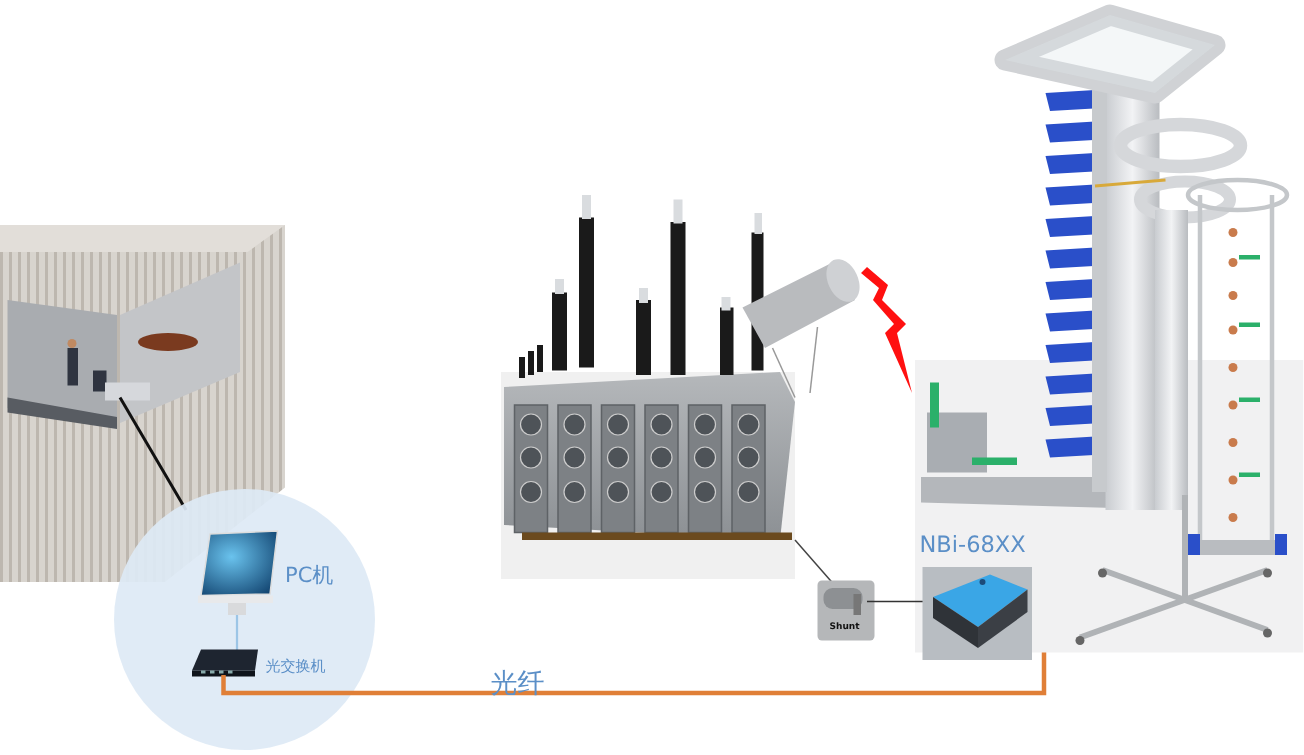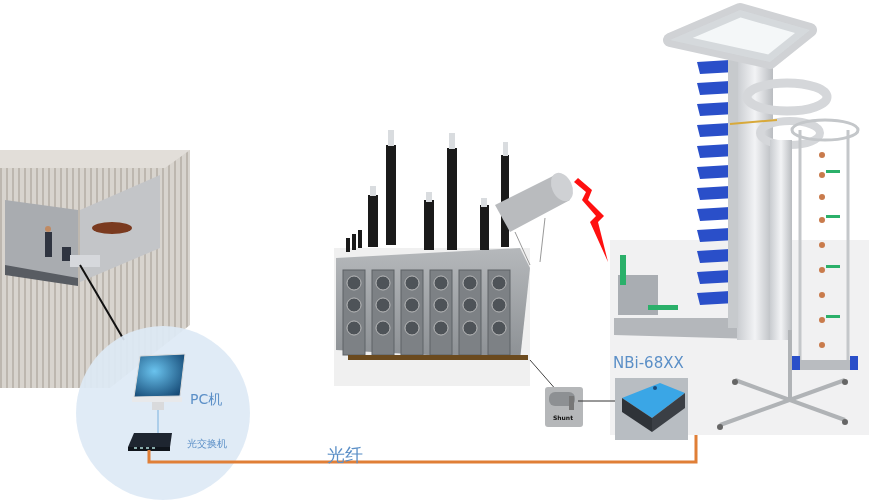--- a/index.html
+++ b/index.html
@@ -224,17 +224,17 @@
 
   <g>
     <rect x="615" y="378" width="73" height="62" fill="#b8bdc2"></rect>
     <polygon points="622,398 660,383 685,393 652,418" fill="#3aa6e6"></polygon>
     <polygon points="622,398 652,418 652,432 622,412" fill="#2f3338"></polygon>
     <polygon points="652,418 685,393 685,408 652,432" fill="#3b3f45"></polygon>
     <circle cx="655" cy="388" r="2" fill="#1c4b7a"></circle>
   </g>
 </svg>
 
-<div class="abs lbl" style="left:190px;top:375px;font-size:14px;margin-top:16px;">PC机</div>
-<div class="abs lbl" style="left:187px;top:437px;font-size:10px;font-family:Liberation Mono, monospace;">光交换机</div>
+<div class="abs lbl" style="left:190px;top:375px;font-size:14px;">PC机</div>
+<div class="abs lbl" style="left:177px;top:437px;font-size:10px;font-family:Liberation Mono, monospace;">光交换机</div>
 <div class="abs lbl" style="left:327px;top:443px;font-size:18px;">光纤</div>
 <div class="abs lbl" style="left:613px;top:354px;font-size:15px;">NBi-68XX</div>
 <div class="abs" style="left:553px;top:414px;font-size:6px;color:#111;font-weight:bold;">Shunt</div>
 
 </body></html>

